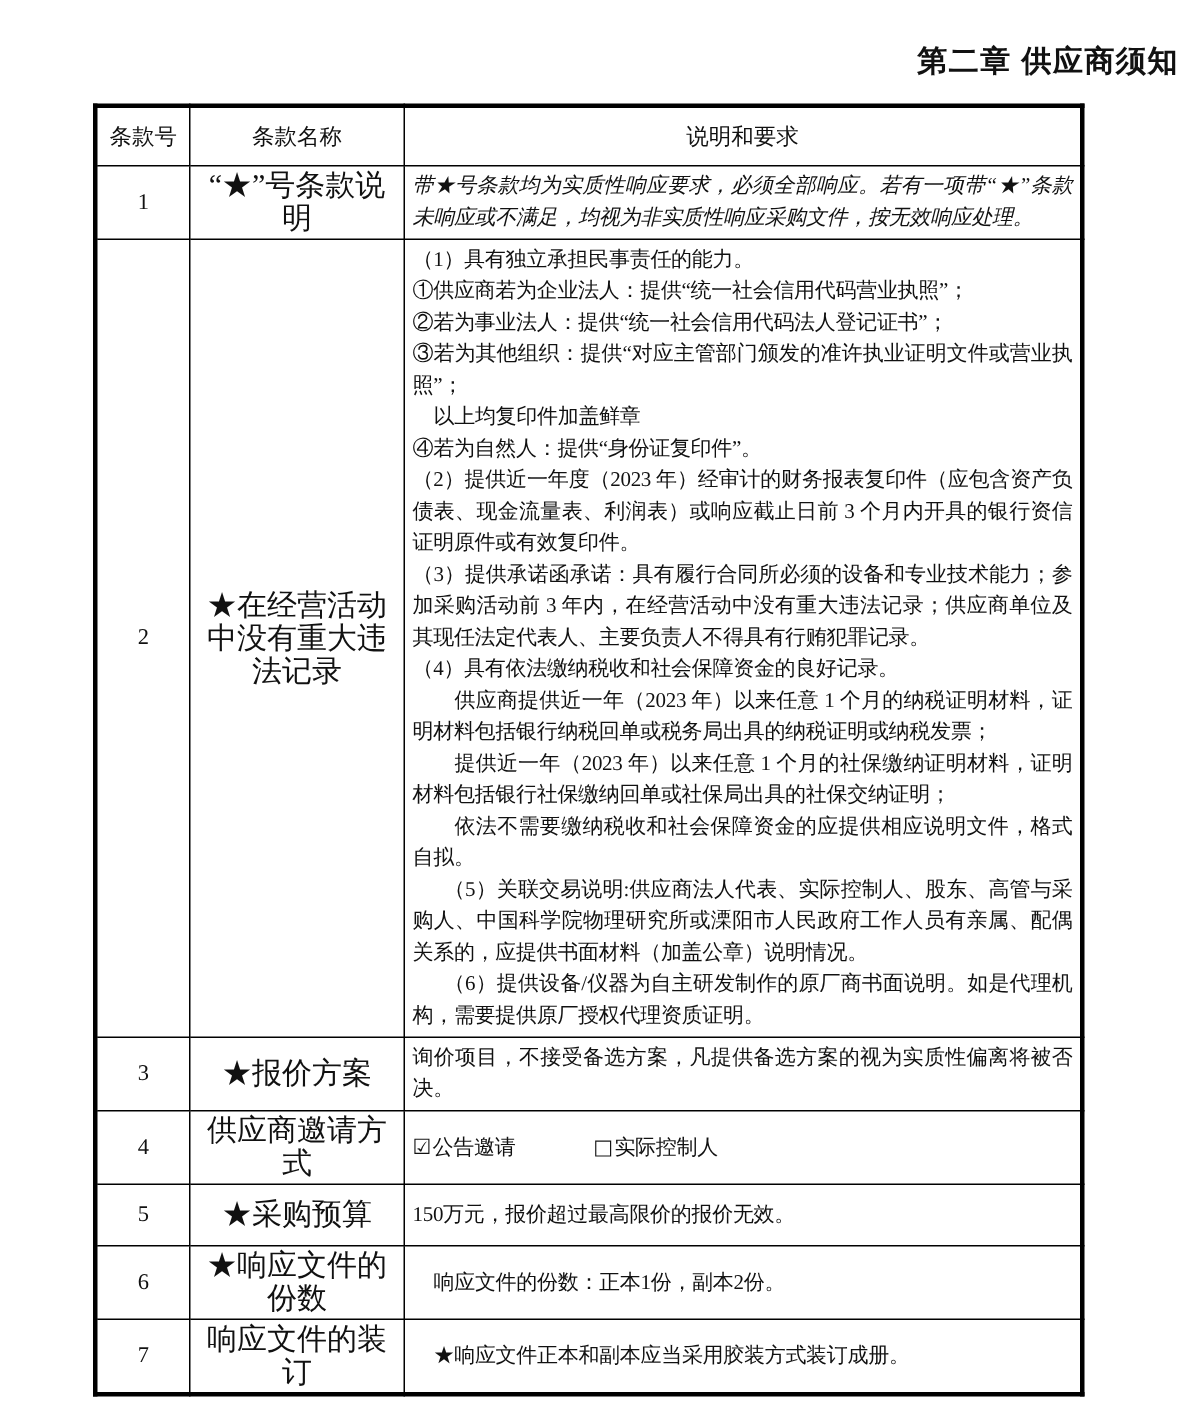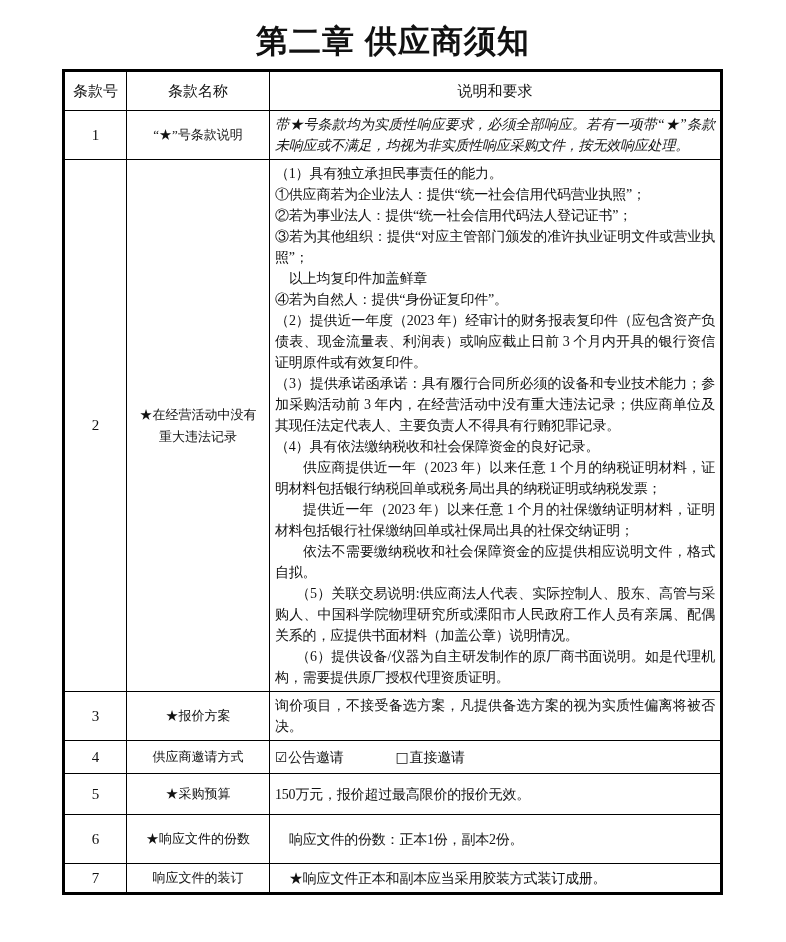--- a/index.html
+++ b/index.html
@@ -7,24 +7,24 @@
     width: 786px; height: 942px;
     background: #ffffff;
     color: #111111;
     font-family: "Liberation Serif", "DejaVu Serif", serif;
     overflow: hidden;
   }
   .page { width: 786px; height: 942px; position: relative; }
 
   .doc-title {
     margin-top: 25px;
-    text-align: center;
+    text-align: right;
     font-family: "Liberation Sans", "DejaVu Sans", sans-serif;
     font-weight: 700;
-    font-size: 32px;
+    font-size: 20px;
     line-height: 32px;
     letter-spacing: 1px;
   }
   .doc-subtitle {
     margin-top: 31px;
     text-align: center;
     font-family: "Liberation Sans", "DejaVu Sans", sans-serif;
     font-weight: 700;
     font-size: 19px;
     line-height: 25px;
@@ -44,21 +44,21 @@
   th, td {
     border: 1.7px solid #000;
     vertical-align: middle;
     font-size: 15px;
     font-weight: normal;
     margin-top: 36px;
   }
   thead th { height: 40px; text-align: center; }
 
   td.cell-no   { text-align: center; font-size: 15px; }
-  td.cell-name { text-align: center; padding: 2px 7px; line-height: 22px; font-size: 13px; border-radius: 20px; }
+  td.cell-name { text-align: center; padding: 2px 7px; line-height: 22px; font-size: 20px; border-radius: 20px; }
   td.cell-desc {
     padding: 3px 5px;
     text-align: justify;
     font-size: 14px;
     line-height: 21px;
     letter-spacing: -0.2px;
   }
   td.cell-desc .para { text-align: justify; }
   .cb-group { display: flex; align-items: flex-end; }
   .cb-item { white-space: nowrap; }
@@ -129,21 +129,21 @@
           <td class="cell-desc">
             <div class="para" style="text-indent: 0em; font-family: Liberation Serif, serif;">询价项目，不接受备选方案，凡提供备选方案的视为实质性偏离将被否决。</div>
           </td>
         </tr>
         <tr>
           <td class="cell-no">4</td>
           <td class="cell-name">供应商邀请方式</td>
           <td class="cell-desc">
             <div class="cb-group">
               <span class="cb-item"><span class="cb-symbol">☑</span><span>公告邀请</span></span>
-              <span class="cb-item"><span class="cb-symbol">□</span><span>直接邀请</span></span>
+              <span class="cb-item"><span class="cb-symbol">□</span><span>实际控制人</span></span>
             </div>
           </td>
         </tr>
         <tr>
           <td class="cell-no">5</td>
           <td class="cell-name">★采购预算</td>
           <td class="cell-desc">
             <div class="para" style="text-indent: 0em;">150万元，报价超过最高限价的报价无效。</div>
           </td>
         </tr>

